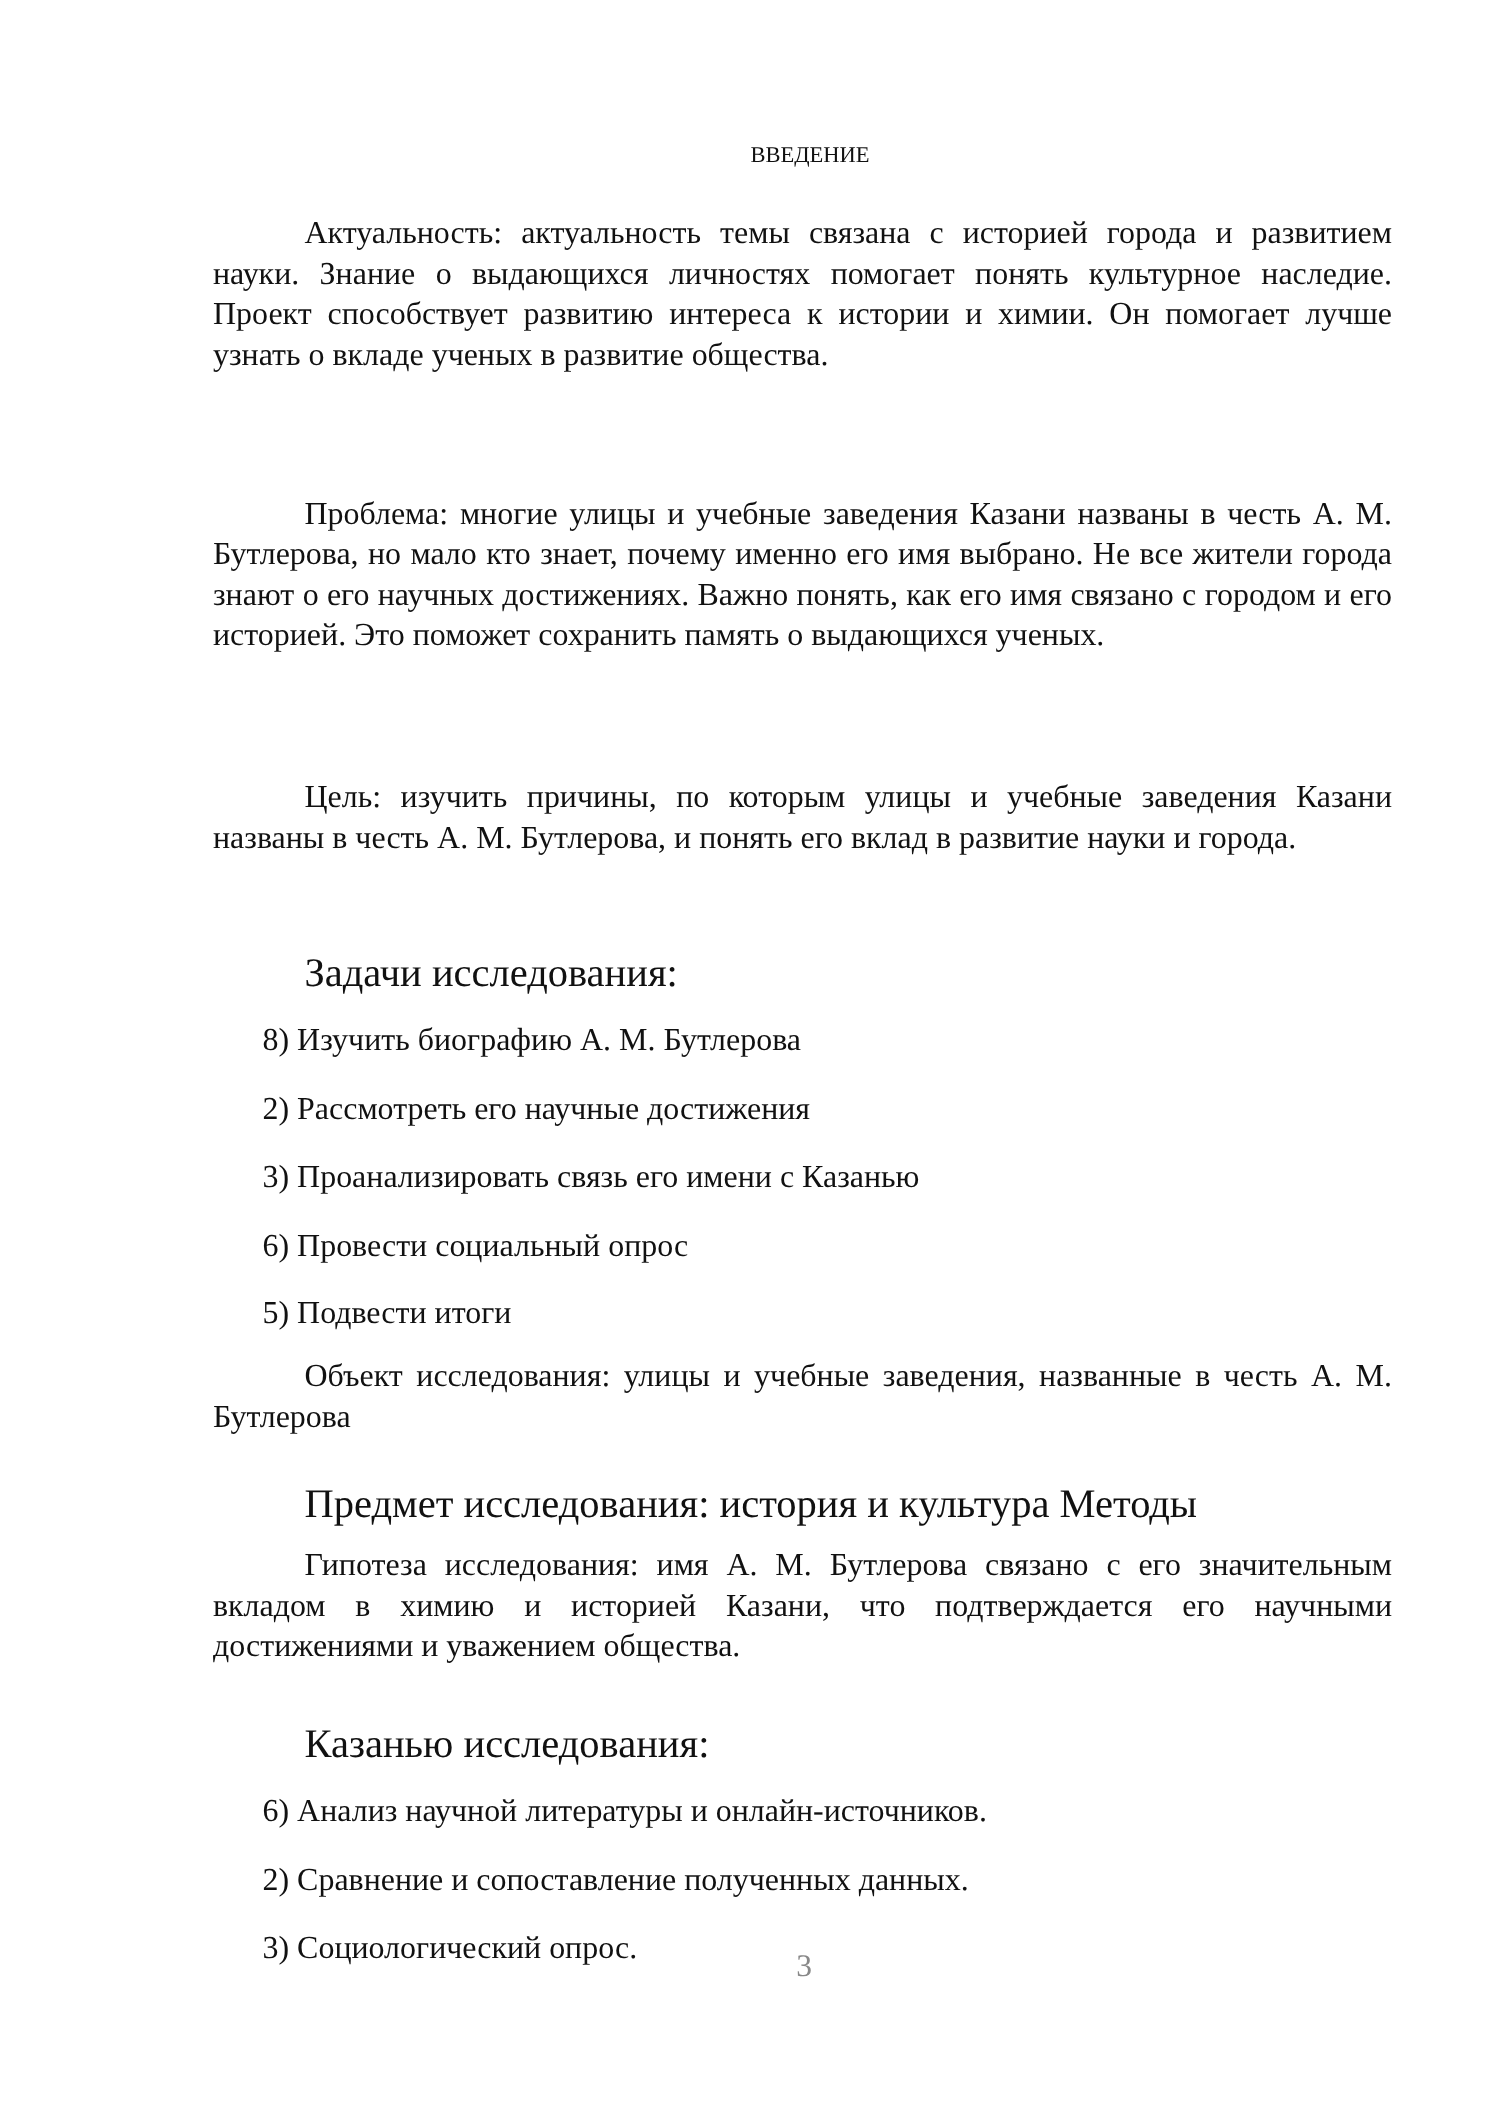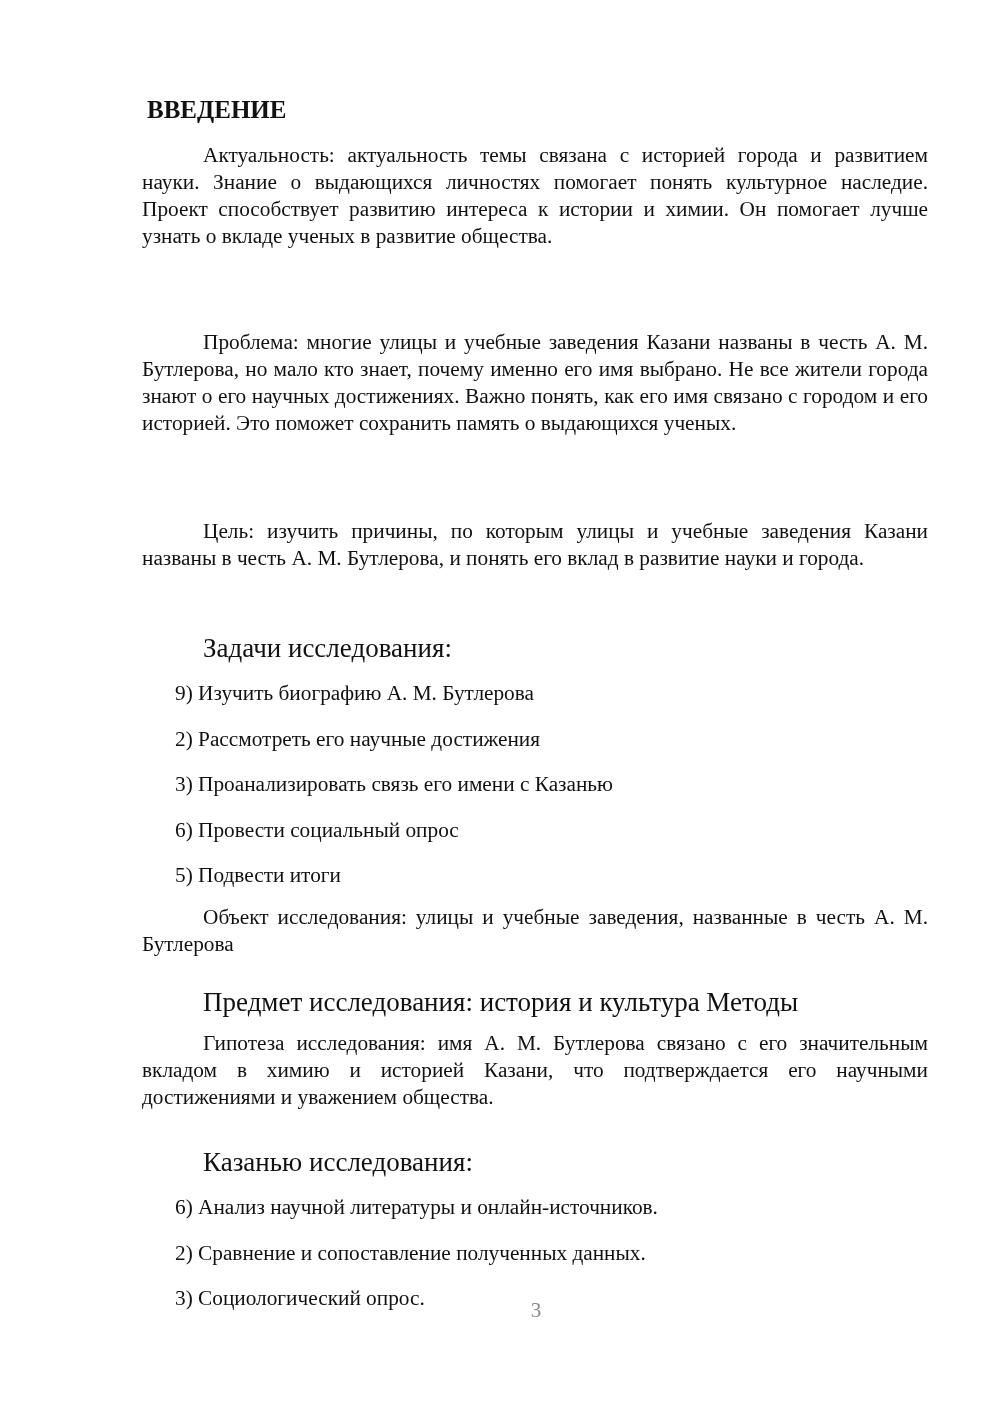--- a/index.html
+++ b/index.html
@@ -5,21 +5,21 @@
     html, body { margin: 0; padding: 0; background: #ffffff; }
     body {
       width: 1000px; height: 1414px; position: relative; overflow: hidden;
       font-family: "Liberation Serif", serif; color: #111111;
     }
     .page {
       position: absolute; left: 142px; top: 0; width: 786px;
     }
     .title {
       position: absolute; top: 96px; left: 0; width: 786px;
-      font-weight: bold; font-size: 25px; margin: 0;
+      text-align: center; font-weight: normal; font-size: 15px; margin: 0;
       transform: translateX(5px);
     }
     .para {
       position: absolute; left: 0; width: 786px; margin: 0;
       font-size: 21.3px; line-height: 27px; text-align: justify;
       text-indent: 61px;
     }
     .line {
       position: absolute; left: 0; width: 786px; margin: 0;
       font-size: 27px; line-height: 35px; text-indent: 61px; white-space: nowrap;
@@ -41,21 +41,21 @@
   <h1 class="title">ВВЕДЕНИЕ</h1>
 
   <p class="para" style="top:142px">Актуальность: актуальность темы связана с историей города и развитием науки. Знание о выдающихся личностях помогает понять культурное наследие. Проект способствует развитию интереса к истории и химии. Он помогает лучше узнать о вкладе ученых в развитие общества.</p>
 
   <p class="para" style="top:329px">Проблема: многие улицы и учебные заведения Казани названы в честь А. М. Бутлерова, но мало кто знает, почему именно его имя выбрано. Не все жители города знают о его научных достижениях. Важно понять, как его имя связано с городом и его историей. Это поможет сохранить память о выдающихся ученых.</p>
 
   <p class="para" style="top:518px">Цель: изучить причины, по которым улицы и учебные заведения Казани названы в честь А. М. Бутлерова, и понять его вклад в развитие науки и города.</p>
 
   <p class="line" style="top:631px">Задачи исследования:</p>
 
-  <p class="item" style="top:676px">9) Изучить биографию А. М. Бутлерова</p>
+  <p class="item" style="top:676px">8) Изучить биографию А. М. Бутлерова</p>
   <p class="item" style="top:722px">2) Рассмотреть его научные достижения</p>
   <p class="item" style="top:767px">3) Проанализировать связь его имени с Казанью</p>
   <p class="item" style="top:813px">6) Провести социальный опрос</p>
   <p class="item" style="top:858px">5) Подвести итоги</p>
 
   <p class="para" style="top:904px">Объект исследования: улицы и учебные заведения, названные в честь А. М. Бутлерова</p>
 
   <p class="line" style="top:985px">Предмет исследования: история и культура Методы</p>
 
   <p class="para" style="top:1030px">Гипотеза исследования: имя А. М. Бутлерова связано с его значительным вкладом в химию и историей Казани, что подтверждается его научными достижениями и уважением общества.</p>

